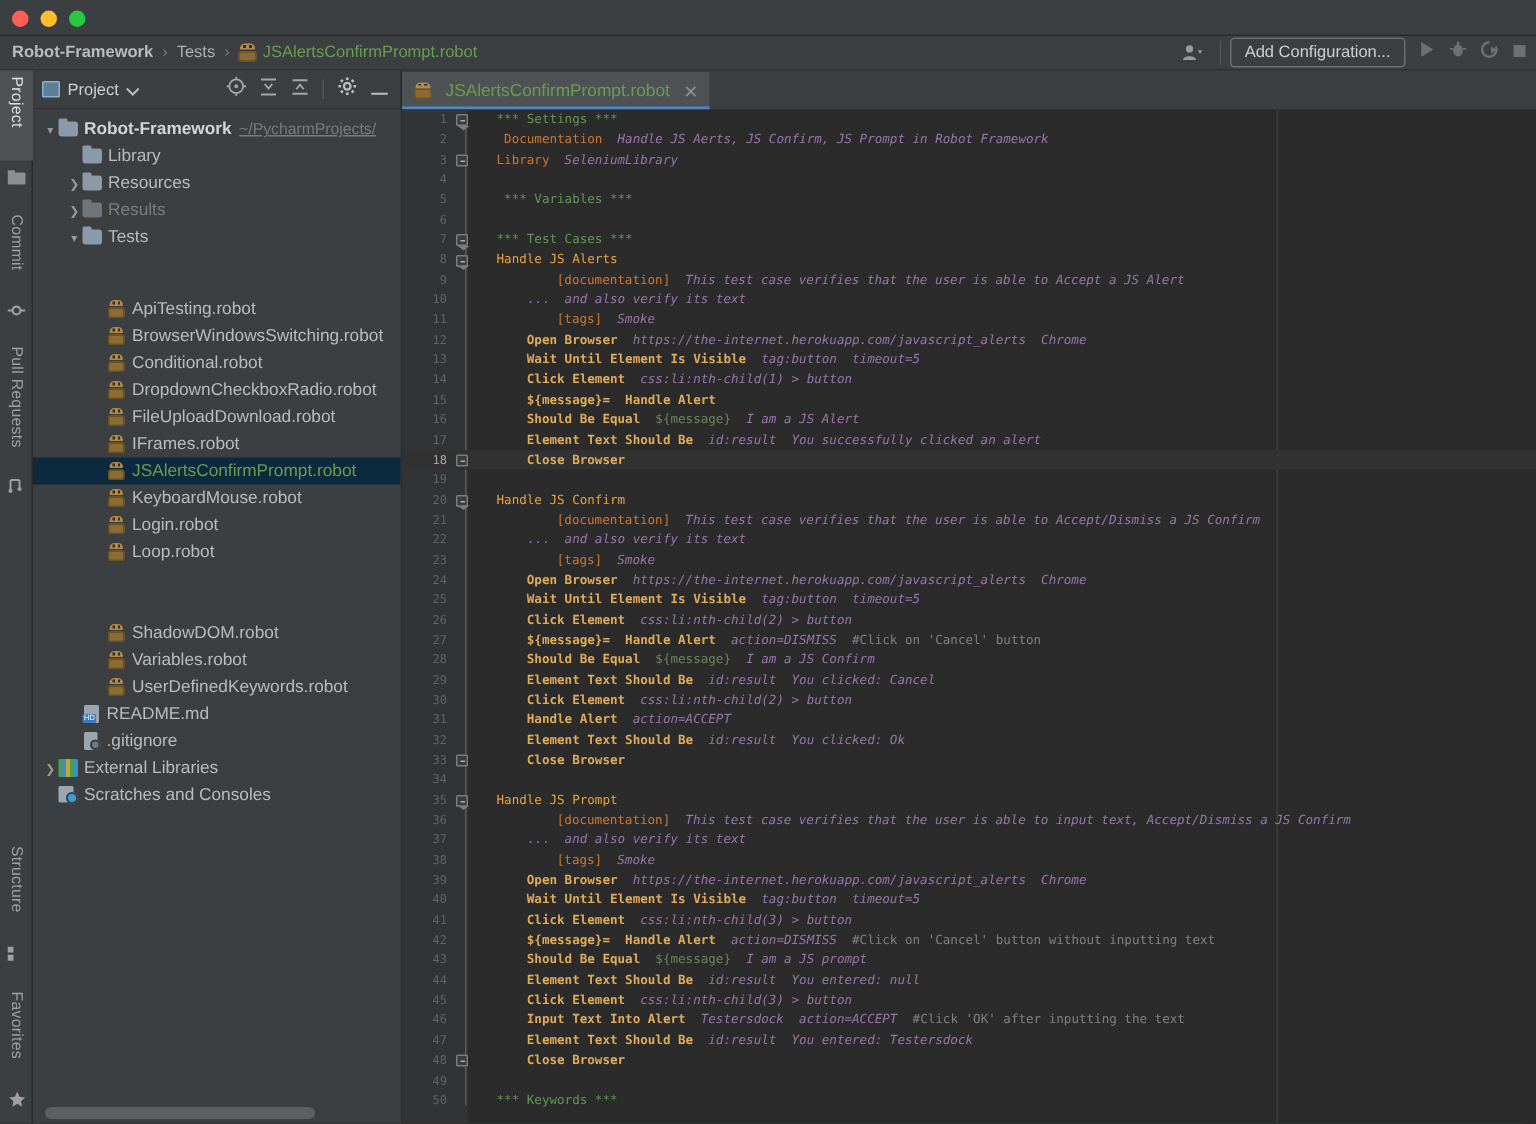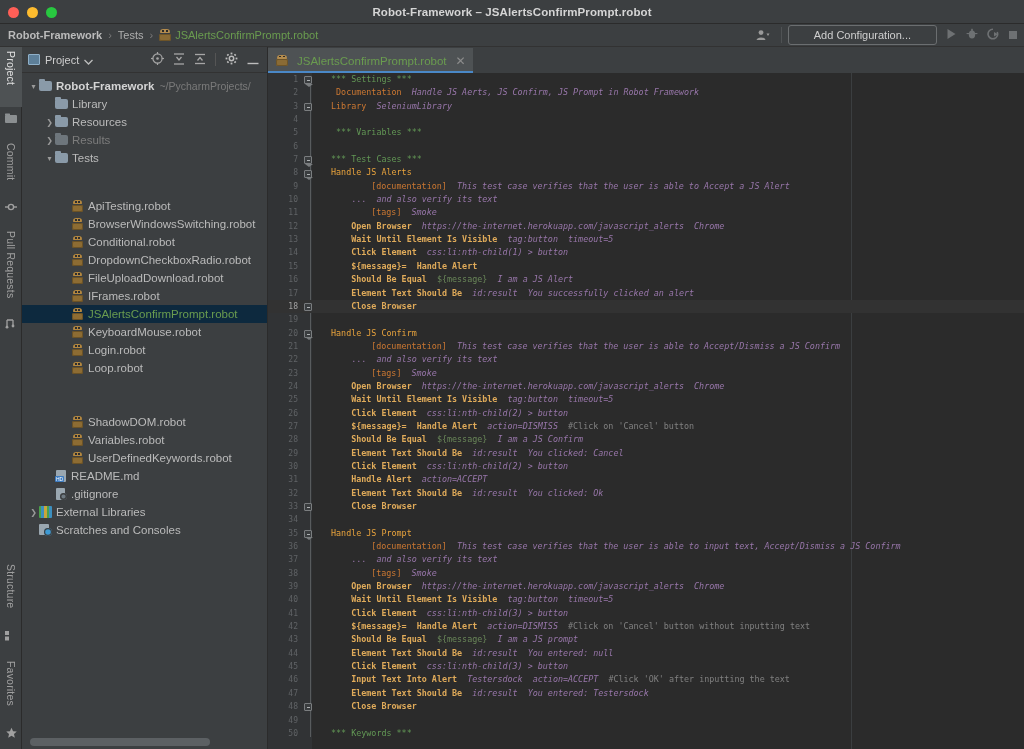--- a/index.html
+++ b/index.html
@@ -46,21 +46,21 @@
     box-shadow: inset 0 0 0 1px #6d5428;
   }
   .robot-eyes{ position:absolute; left:3px; top:1.3px; width:6px; height:1.6px; z-index:2;
      background:linear-gradient(to right,#2b2b2b 0 2px,transparent 2px 4px,#2b2b2b 4px 6px);}
 
   .navbar-right { margin-left:auto; display:flex; align-items:center; gap:0px; padding-right:6px; }
   .nb-btn { display:flex; align-items:center; justify-content:center; height:20px; padding:0 5px; color:#9a9a9a; }
   .vsep { width:1px; height:16px; background:#4f5254; margin:0 6px; }
   .addconfig {
     height:20px; border:1px solid #6b6e70; border-radius:3px; color:#cfcfcf;
-    font-size:11px; padding:0 25px; display:flex; align-items:center; background:transparent;
+    font-size:11px; padding:0 9px; display:flex; align-items:center; background:transparent;
   }
   .run-icons { display:flex; align-items:center; gap:9px; margin-left:9px; color:#6e7173; }
 
   
   .leftstrip {
     position:absolute; left:0; top:47px; width:22px; height:702px;
     background:#3c3f41; border-right:1px solid #2b2b2b;
   }
   .vtab {
     position:absolute; left:0; width:22px;
@@ -95,21 +95,21 @@
   .folder-ico {
     width:13px; height:10px; background:#8a9aa8; border-radius:1.5px 2px 2px 2px;
     position:relative; flex:0 0 13px; margin-right:4px;
   }
   .folder-ico::before{ content:""; position:absolute; left:0; top:-2.5px; width:6px; height:3px; background:#8a9aa8; border-radius:1px 1px 0 0;}
   .folder-ico.dim { background:#6e767c; } .folder-ico.dim::before{ background:#6e767c; }
   .row .nm { color:#bbbbbb; }
   .row .nm.bold { font-weight:bold; color:#d4d4d4; }
   .row .nm.green { color:#6a9c4f; }
   .row .nm.dim { color:#7c7c7c; }
-  .row .path { color:#7a7a7a; font-size:10.5px; margin-left:5px; }
+  .row .path { color:#7a7a7a; font-size:10.5px; margin-left:5px;text-decoration:underline; }
   .rb { width:13px; height:12px; flex:0 0 13px; margin-right:4px; position:relative; display:inline-block; }
   .rb::before{ content:""; position:absolute; left:2px; top:0; width:9px; height:4px; background:#b5883f; border-radius:4px 4px 1px 1px; }
   .rb::after{ content:""; position:absolute; left:1px; top:4.6px; width:11px; height:7px; background:#8d6c33; border-radius:2px; box-shadow: inset 0 0 0 1px #6b5225;}
   .rb i{ position:absolute; left:4px; top:1.3px; width:5px; height:1.6px; z-index:2;
      background:linear-gradient(to right,#2f2f2f 0 1.6px,transparent 1.6px 3.4px,#2f2f2f 3.4px 5px); }
   .git-ico { width:12px; height:12px; flex:0 0 12px; margin-right:4px; position:relative; }
   .git-ico::before{ content:""; position:absolute; left:1px; top:0; width:9px; height:12px; background:#9aa7b0; border-radius:1px;}
   .git-ico::after{ content:""; position:absolute; left:5px; top:5px; width:7px; height:7px; border-radius:50%; background:#6f7a82; box-shadow:inset 0 0 0 1.4px #3c3f41;}
   .md-ico { width:12px; height:12px; flex:0 0 12px; margin-right:4px; position:relative; }
   .md-ico::before{ content:""; position:absolute; left:1px; top:0; width:10px; height:12px; background:#9aa7b0; border-radius:1px;}
@@ -177,21 +177,20 @@
 <body>
 
 <div class="app">
 
   <div class="titlebar">
     <div class="traffic">
       <span class="dot red"></span>
       <span class="dot yellow"></span>
       <span class="dot green"></span>
     </div>
-    <div class="title-text">Robot-Framework – JSAlertsConfirmPrompt.robot</div>
   </div>
 
   <div class="navbar">
     <span class="crumb">Robot-Framework</span>
     <span class="crumb-sep">›</span>
     <span class="crumb plain">Tests</span>
     <span class="crumb-sep">›</span>
     <span class="robot-ico">
         <span class="robot-eyes"></span>
       </span>

